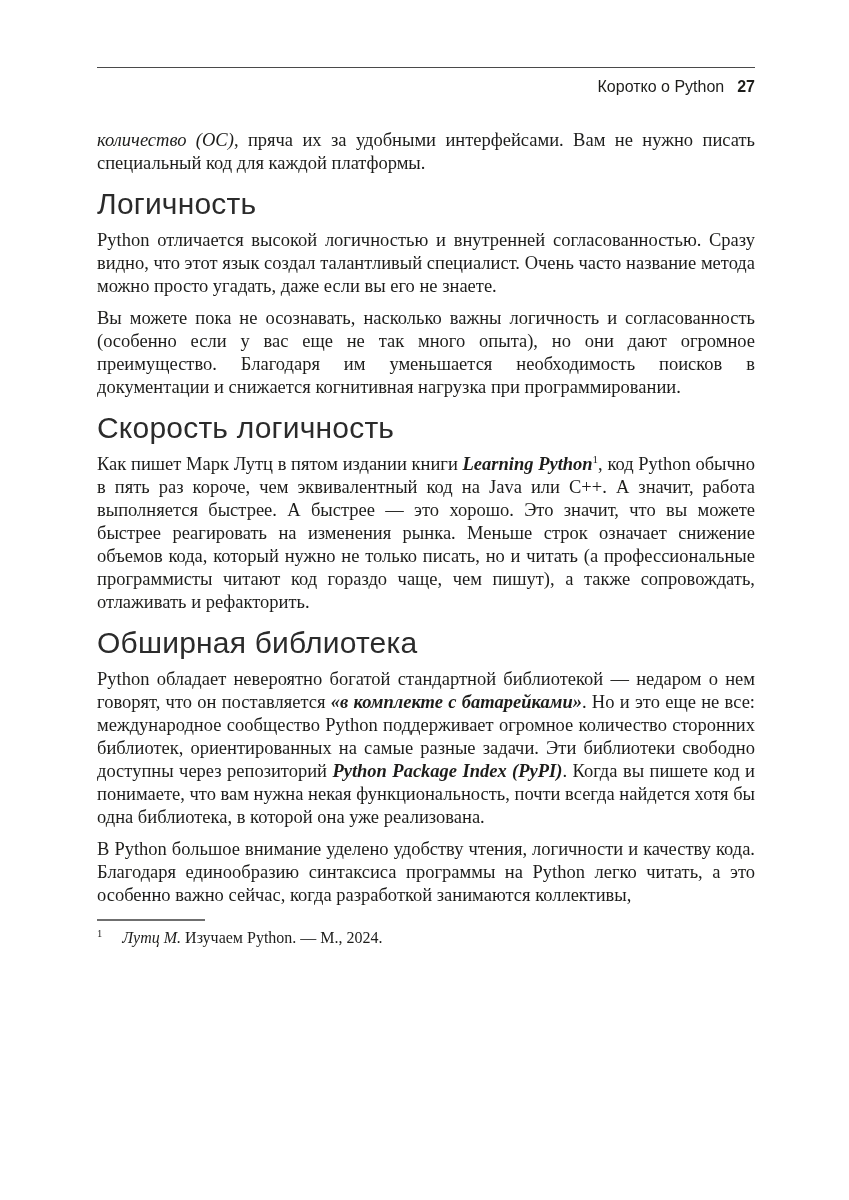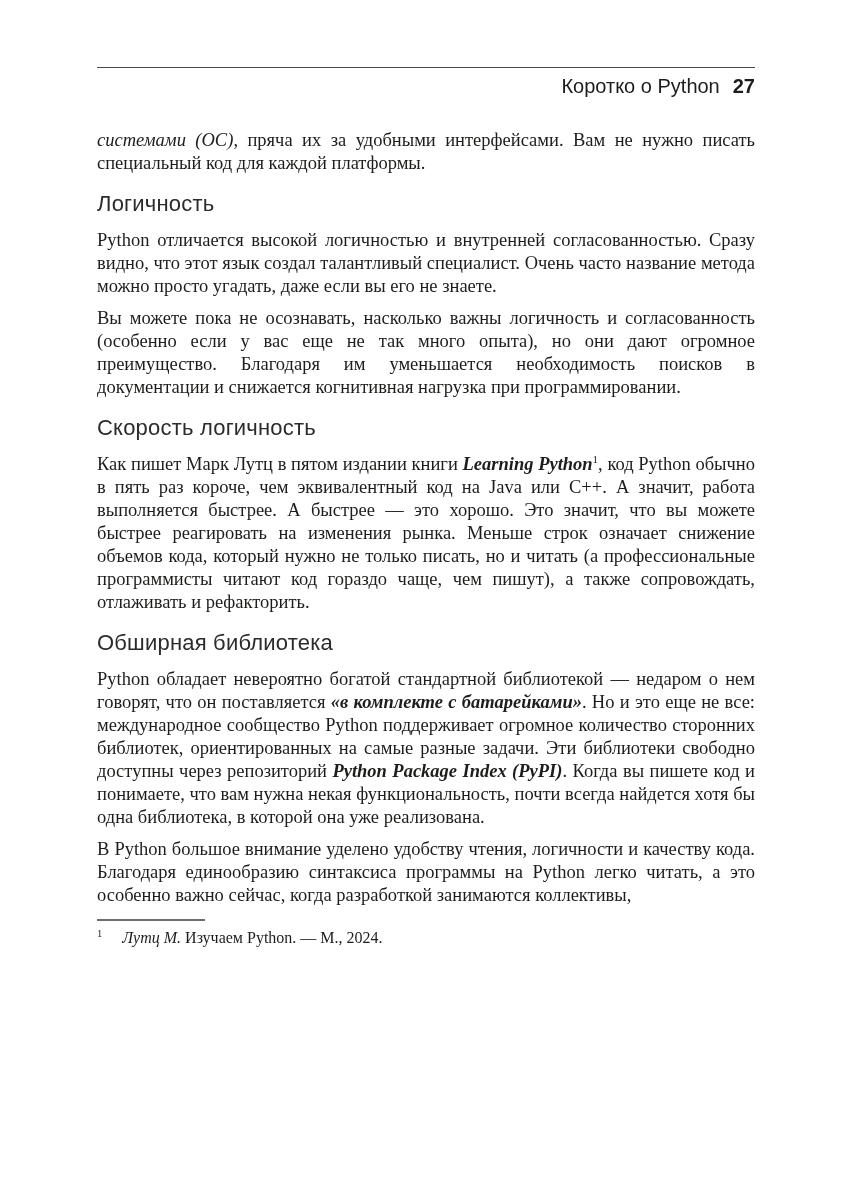--- a/index.html
+++ b/index.html
@@ -26,38 +26,38 @@
   .runhead-rule{
     margin-top:67px;
     border:none;border-top:1.5px solid var(--rule);
     width:658px;
   }
   .runhead{
     margin-top:5px;
     width:658px;
     display:flex;justify-content:flex-end;align-items:baseline;
     font-family:"Liberation Sans","DejaVu Sans",sans-serif;
-    font-size:20px;line-height:21px;
+    font-size:16px;line-height:21px;
     color:var(--text);
   }
   .runhead .title{font-weight:400;}
   .runhead .pagenum{font-weight:700;margin-left:13px;}
   
   .content{
     margin-top:32px;
     width:658px;
   }
   .body-para{
     font-size:18.5px;line-height:23px;
     text-align:justify;
     margin:0 0 9px 0;
   }
   h2{
     font-family:"Liberation Sans","DejaVu Sans",sans-serif;
-    font-size:22px;line-height:34px;
+    font-size:30px;line-height:34px;
     font-weight:500;
     color:var(--heading);
     margin:12px 0 8px 0;
     letter-spacing:0.2px;
   }
   .run-italic{font-style:italic;}
   .run-bold-italic{font-style:italic;font-weight:600;margin-top:36px;}
   sup.run-sup{font-size:11px;line-height:0;vertical-align:super;}
   
   .footnote{margin-top:12px;width:658px;}
@@ -79,21 +79,21 @@
 <div class="page">
 
   <hr class="runhead-rule">
 
   <div class="runhead">
     <span class="title">Коротко о Python</span>
     <span class="pagenum">27</span>
   </div>
 
   <main class="content">
-      <p class="body-para"><span class="run-italic">системами (ОС)</span><span>, пряча их за удобными интерфейсами. Вам не нужно писать специальный код для каждой платформы.</span></p>
+      <p class="body-para"><span class="run-italic">количество (ОС)</span><span>, пряча их за удобными интерфейсами. Вам не нужно писать специальный код для каждой платформы.</span></p>
       <h2>Логичность</h2>
       <p class="body-para"><span>Python отличается высокой логичностью и внутренней согласованностью. Сразу видно, что этот язык создал талантливый специалист. Очень часто название метода можно просто угадать, даже если вы его не знаете.</span></p>
       <p class="body-para"><span>Вы можете пока не осознавать, насколько важны логичность и согласованность (особенно если у вас еще не так много опыта), но они дают огромное преимущество. Благодаря им уменьшается необходимость поисков в документации и снижается когнитивная нагрузка при программировании.</span></p>
       <h2>Скорость логичность</h2>
       <p class="body-para"><span>Как пишет Марк Лутц в пятом издании книги </span><span class="run-bold-italic">Learning Python</span><sup class="run-sup">1</sup><span>, код Python обычно в пять раз короче, чем эквивалентный код на Java или C++. А значит, работа выполняется быстрее. А быстрее — это хорошо. Это значит, что вы можете быстрее реагировать на изменения рынка. Меньше строк означает снижение объемов кода, который нужно не только писать, но и читать (а профессиональные программисты читают код гораздо чаще, чем пишут), а также сопровождать, отлаживать и рефакторить.</span></p>
       <h2>Обширная библиотека</h2>
       <p class="body-para"><span>Python обладает невероятно богатой стандартной библиотекой — недаром о нем говорят, что он поставляется </span><span class="run-bold-italic">«в комплекте с батарейками»</span><span>. Но и это еще не все: международное сообщество Python поддерживает огромное количество сторонних библиотек, ориентированных на самые разные задачи. Эти библиотеки свободно доступны через репозиторий </span><span class="run-bold-italic">Python Package Index (PyPI)</span><span>. Когда вы пишете код и понимаете, что вам нужна некая функциональность, почти всегда найдется хотя бы одна библиотека, в которой она уже реализована.</span></p>
       <p class="body-para"><span>В Python большое внимание уделено удобству чтения, логичности и качеству кода. Благодаря единообразию синтаксиса программы на Python легко читать, а это особенно важно сейчас, когда разработкой занимаются коллективы,</span></p>
     </main>
 

